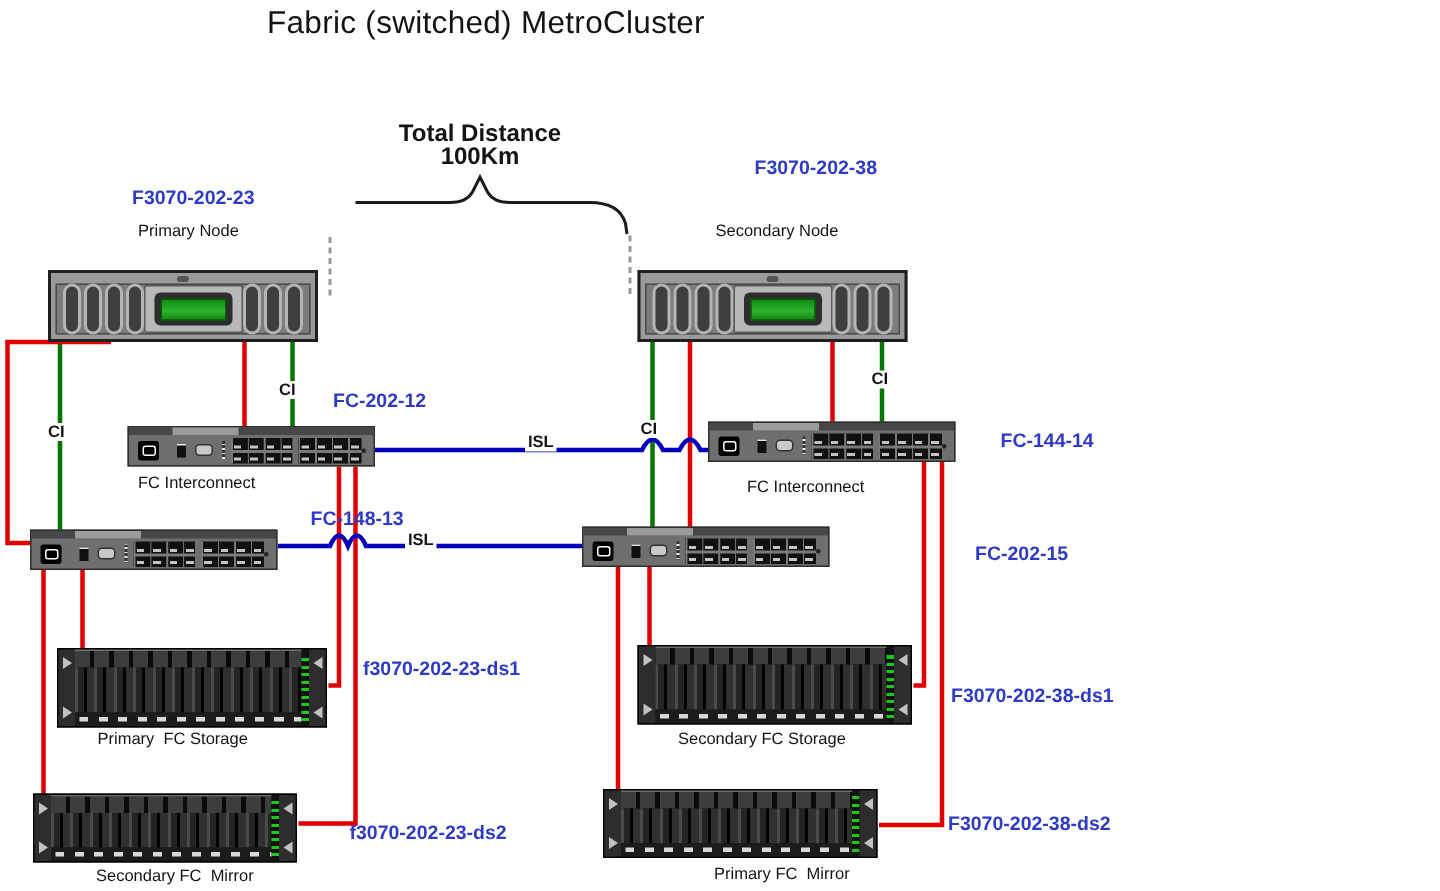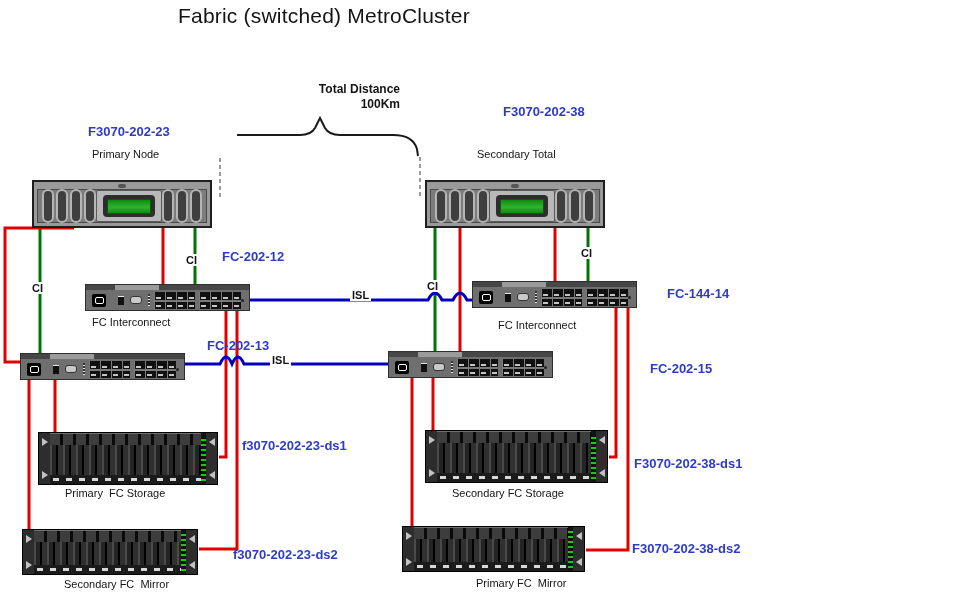--- a/index.html
+++ b/index.html
@@ -5,21 +5,21 @@
   html,body{margin:0;padding:0;}
   body{
     width:960px;height:594px;position:relative;background:#ffffff;
     font-family:"Liberation Sans", sans-serif;overflow:hidden;
   }
   .abs{position:absolute;}
   
   .title{font-size:21px;color:#141414;letter-spacing:0.2px;white-space:pre;}
   .bluelab{font-size:13px;font-weight:bold;color:#2e3bc7;white-space:pre;}
   .devlabel{font-size:11px;font-weight:normal;color:#141414;white-space:pre;}
-  .distance{font-size:12px;font-weight:bold;color:#141414;text-align:right;width:160px;line-height:15px;white-space:pre-line;}
+  .distance{font-size:16px;font-weight:bold;color:#141414;text-align:center;width:160px;line-height:15px;white-space:pre-line;}
   .wirelab{font-size:11px;font-weight:bold;color:#141414;background:#ffffff;padding:0 2px;line-height:12px;}
   
   .filer{width:180px;height:48px;background:#9a9a9a;border:2px solid #1f1f1f;box-sizing:border-box;}
   .filer::before{content:"";position:absolute;left:50%;top:2px;width:8px;height:4px;margin-left:-4px;background:#555;border-radius:2px;}
   .filer-inner{position:absolute;left:3px;right:3px;top:7px;bottom:3px;background:#7c7c7c;border:1px solid #4a4a4a;display:flex;align-items:center;justify-content:space-between;padding:0 4px;box-sizing:border-box;}
   .vents{display:flex;align-items:center;gap:2px;height:100%;}
   .vbar{width:8px;height:30px;background:#3f3f3f;border:2px solid #b5b5b5;border-radius:6px;}
   .filer-center{width:66px;height:30px;background:#b8b8b8;border-radius:2px;border:1px solid #5a5a5a;display:flex;align-items:center;justify-content:center;}
   .bezel{width:52px;height:22px;background:#2d2d2d;border-radius:4px;display:flex;align-items:center;justify-content:center;}
   .lcd{width:42px;height:13px;background:linear-gradient(#0f8c0f,#2fb32f 55%,#0f8c0f);border:1px solid #0a5c0a;}
@@ -256,25 +256,25 @@
     </div>
 </div>
 
 <div class="abs title" style="left:166px;top:4px;margin-left:12px;">Fabric (switched) MetroCluster</div>
 <div class="abs distance" style="left:240px;top:82px;">Total Distance
 100Km</div>
 
 <div class="abs bluelab" style="left:88px;top:94px;margin-top:30px;">F3070-202-23</div>
 <div class="abs bluelab" style="left:503px;top:104px;">F3070-202-38</div>
 <div class="abs devlabel" style="left:92px;top:148px;">Primary Node</div>
-<div class="abs devlabel" style="left:477px;top:148px;">Secondary Total</div>
-
-<div class="abs bluelab" style="left:222px;top:249px;">FC-202-12</div>
+<div class="abs devlabel" style="left:477px;top:148px;">Secondary Node</div>
+
+<div class="abs bluelab" style="left:222px;top:259px;">FC-202-12</div>
 <div class="abs bluelab" style="left:667px;top:286px;">FC-144-14</div>
-<div class="abs bluelab" style="left:207px;top:338px;">FC-202-13</div>
+<div class="abs bluelab" style="left:207px;top:338px;">FC-148-13</div>
 <div class="abs bluelab" style="left:650px;top:361px;">FC-202-15</div>
 <div class="abs devlabel" style="left:92px;top:316px;">FC Interconnect</div>
 <div class="abs devlabel" style="left:498px;top:319px;">FC Interconnect</div>
 
 <div class="abs wirelab" style="left:350px;top:289px;">ISL</div>
 <div class="abs wirelab" style="left:270px;top:354px;">ISL</div>
 
 <div class="abs wirelab" style="left:30px;top:282px;">CI</div>
 <div class="abs wirelab" style="left:184px;top:254px;">CI</div>
 <div class="abs wirelab" style="left:425px;top:280px;">CI</div>

